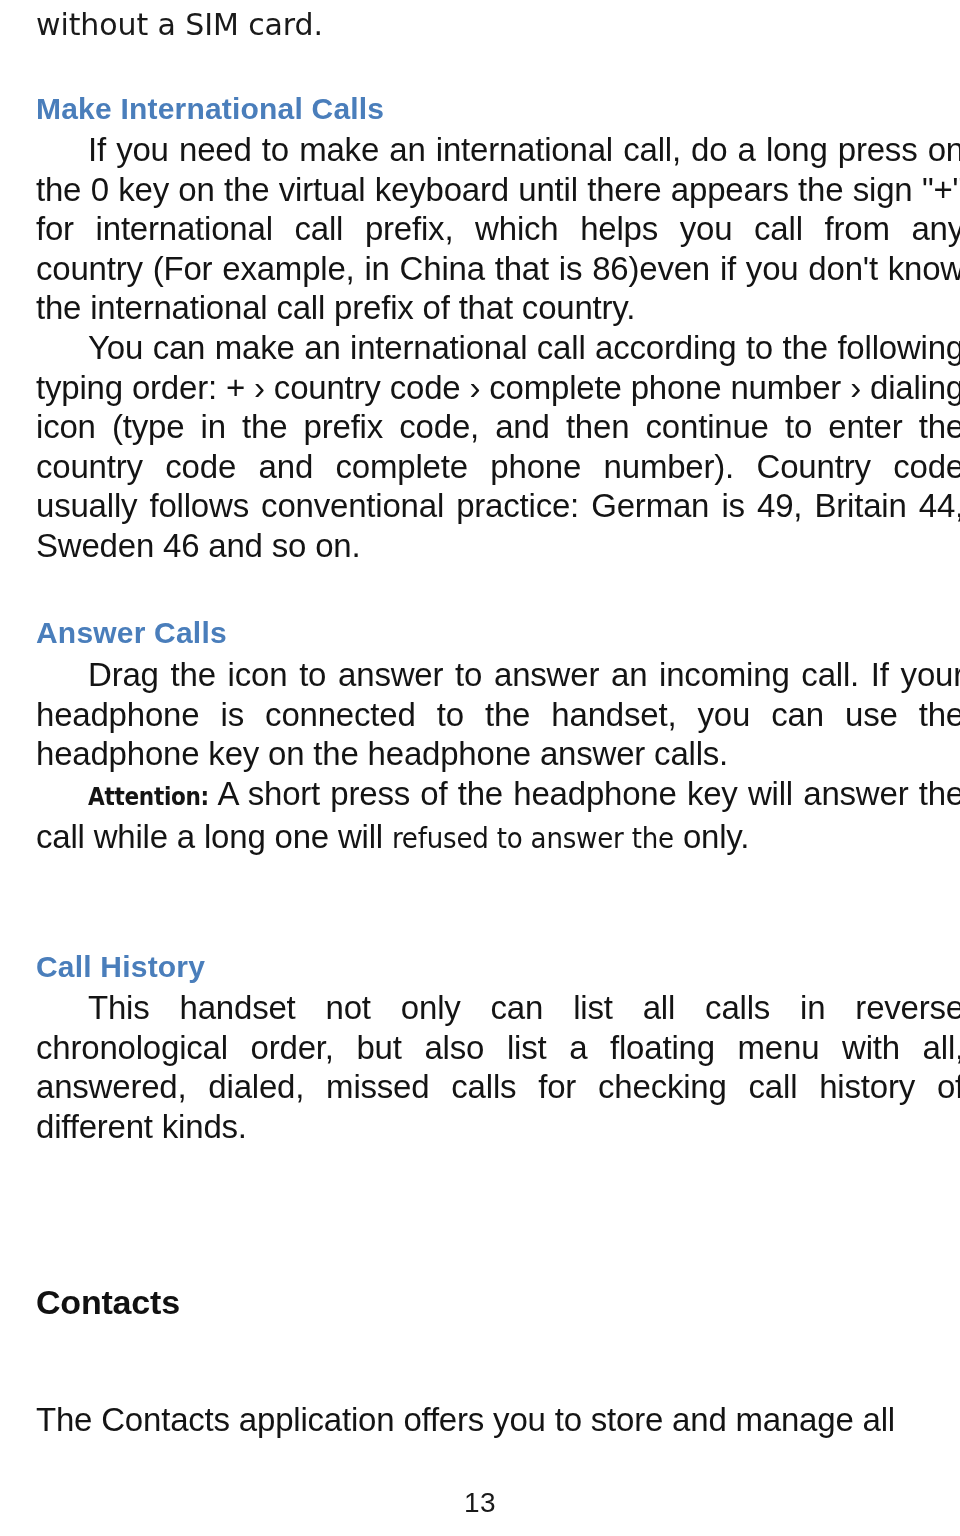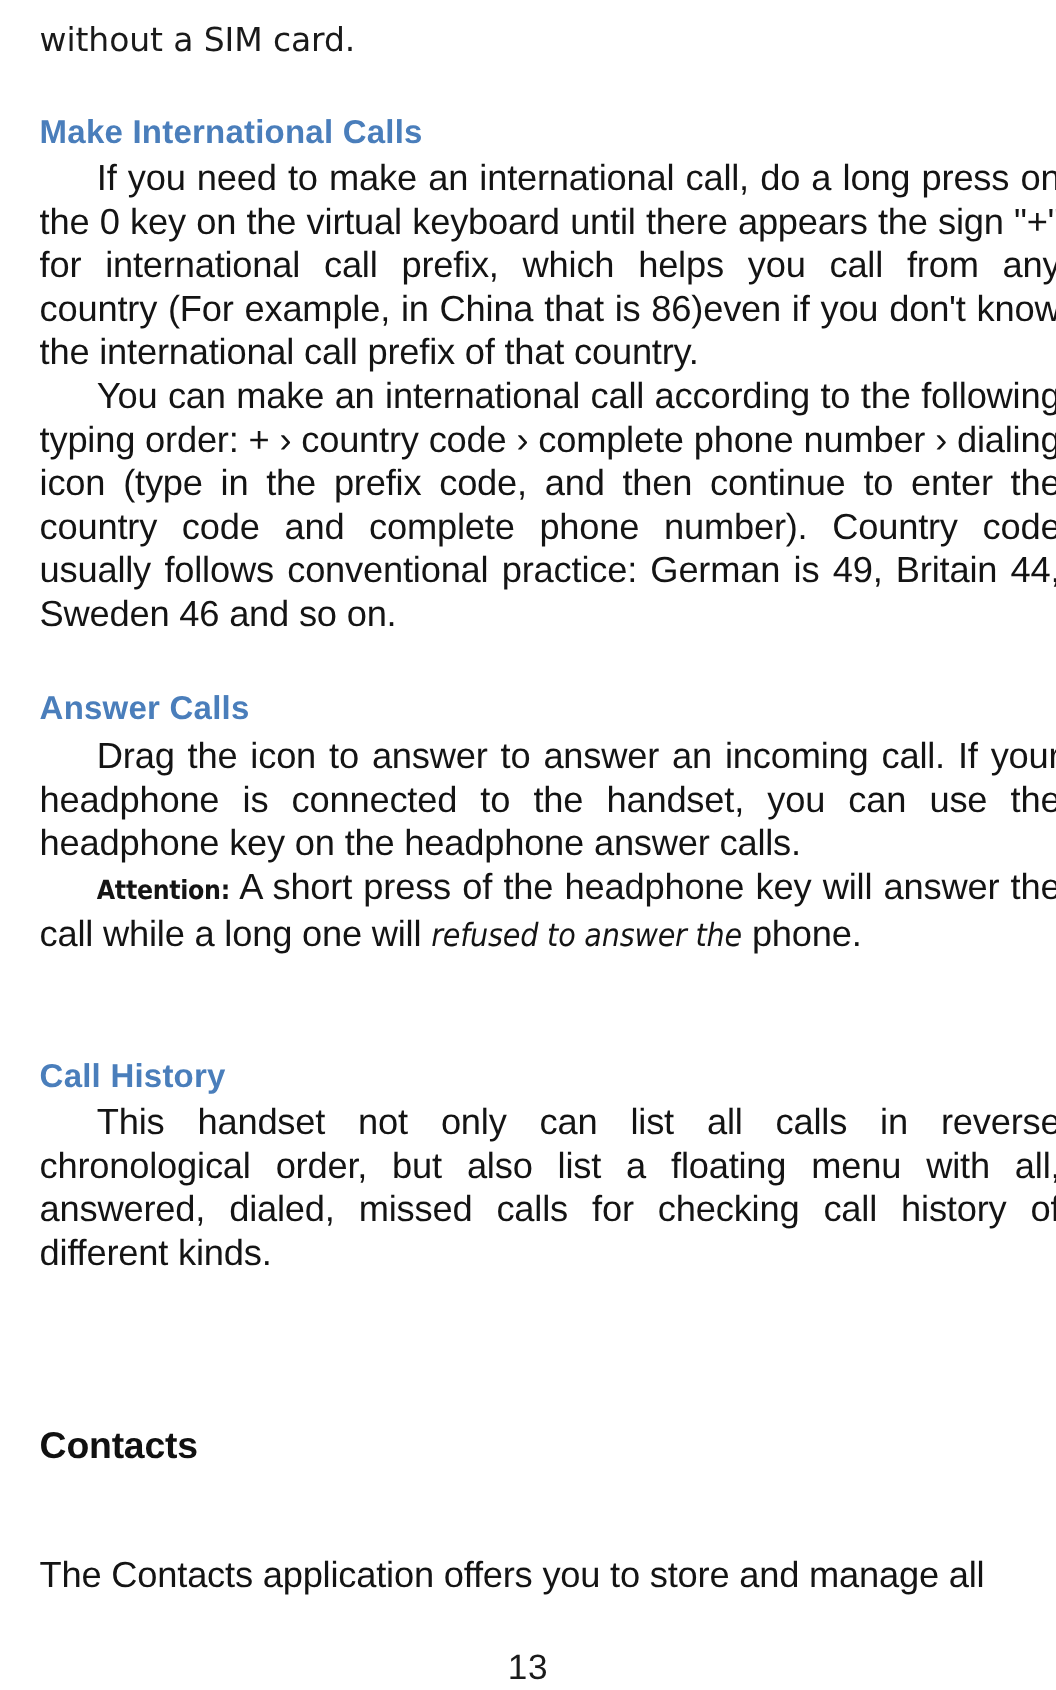--- a/index.html
+++ b/index.html
@@ -13,21 +13,21 @@
     position: relative;
     overflow: hidden;
     font-family: "Liberation Sans", sans-serif;
     color: #111111;
     -webkit-font-smoothing: antialiased;
   }
 
   .page {
     position: absolute;
     left: 0;
-    top: 12px;
+    top: 0;
     width: 960px;
     height: 1117px;
     background: #ffffff;
   }
 
   .content {
     position: absolute;
     left: 18px;
     top: 0;
     width: 928px;
@@ -94,21 +94,20 @@
     font-weight: bold;
     font-size: 24px;
     letter-spacing: -0.3px;
   }
 
   span.softface {
     font-family: "DejaVu Sans", sans-serif;
     font-weight: normal;
     font-size: 29px;
     letter-spacing: -0.2px;
-    font-style: italic;
   }
 
   
   .blk { position: absolute; left: 18px; width: 928px; }
 
   #blk-top      { top: 0px; }
   #blk-h1       { top: 92px; }
   #blk-p1       { top: 130px; }
   #blk-p2       { top: 328px; }
   #blk-h2       { top: 616px; }
@@ -118,21 +117,21 @@
   #blk-h4       { top: 1282px; }
   #blk-p5       { top: 1400px; }
 
   .page-number {
     position: absolute;
     top: 1484px;
     left: 0;
     width: 960px;
     text-align: center;
     font-family: "Liberation Sans", sans-serif;
-    font-size: 32px;
+    font-size: 28px;
     line-height: 38px;
     color: #1a1a1a;
     letter-spacing: 0.5px;
   }
 </style>
 </head>
 <body>
 
 <div class="page">
   <div class="content">
@@ -152,21 +151,21 @@
     <div class="blk" id="blk-p2">
       <p class="body-par indent">You can make an international call according to the following typing order: + › country code › complete phone number › dialing icon (type in the prefix code, and then continue to enter the country code and complete phone number). Country code usually follows conventional practice: German is 49, Britain 44, Sweden 46 and so on.</p>
     </div>
 
     <div class="blk" id="blk-h2">
       <p class="heading-blue">Answer Calls</p>
     </div>
 
     <div class="blk" id="blk-p3">
       <p class="body-par indent">Drag the icon to answer to answer an incoming call. If your headphone is connected to the handset, you can use the headphone key on the headphone answer calls.</p>
-      <p class="body-par indent"><b class="attention">Attention:</b><span> A short press of the headphone key will answer the call while a long one will </span><span class="softface">refused to answer the</span><span> phone.</span></p>
+      <p class="body-par indent"><b class="attention">Attention:</b><span> A short press of the headphone key will answer the call while a long one will </span><span class="softface">refused to answer the</span><span> only.</span></p>
     </div>
 
     <div class="blk" id="blk-h3">
       <p class="heading-blue">Call History</p>
     </div>
 
     <div class="blk" id="blk-p4">
       <p class="body-par indent">This handset not only can list all calls in reverse chronological order, but also list a floating menu with all, answered, dialed, missed calls for checking call history of different kinds.</p>
     </div>
 

